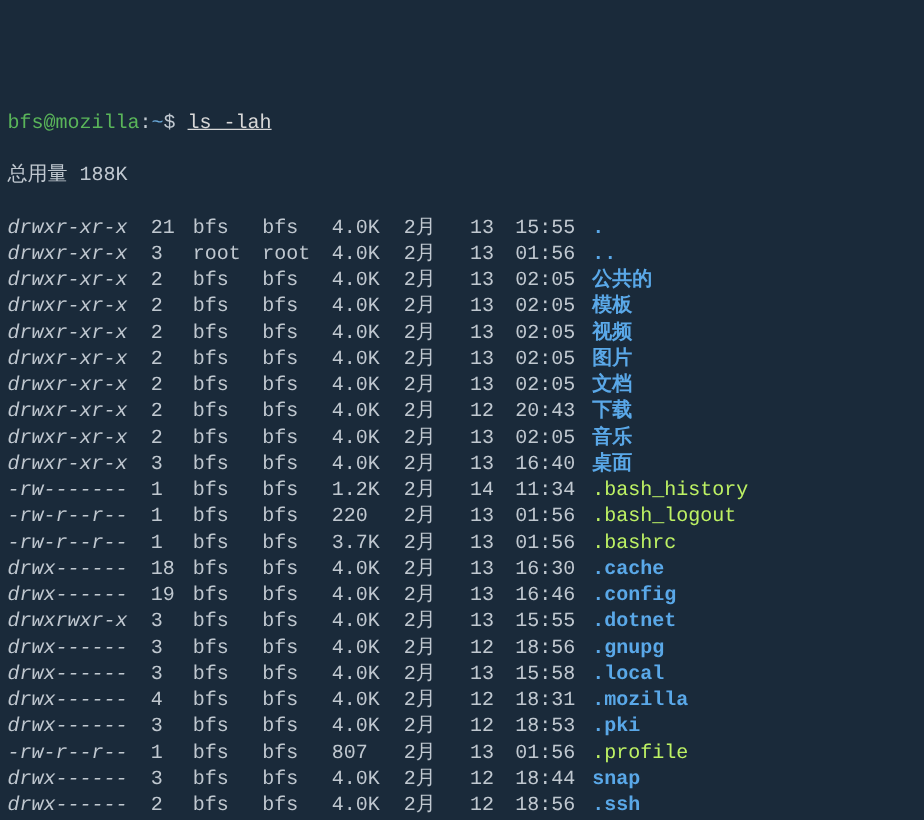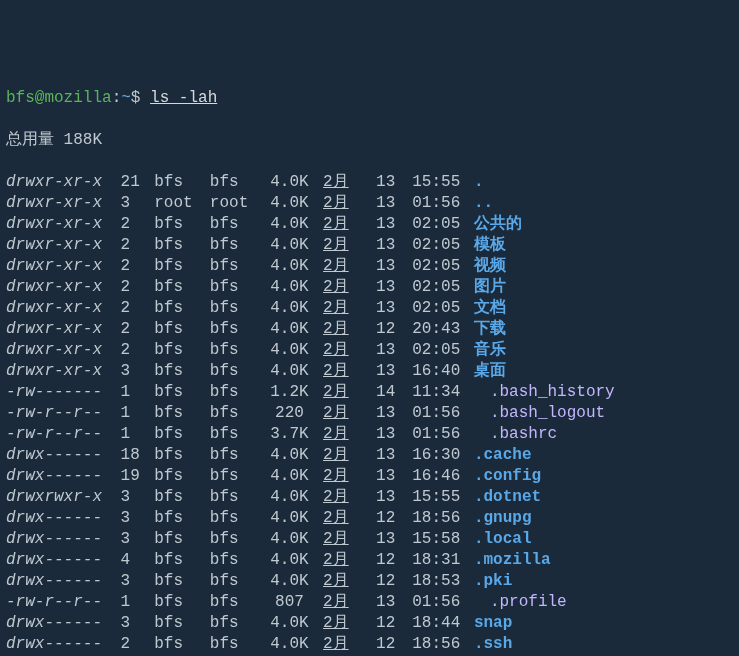--- a/index.html
+++ b/index.html
@@ -12,28 +12,28 @@
       padding: 4px 6px;
       width: 739px;
       overflow: hidden;
       white-space: pre;
     }
     .prompt-user { color: #5ab55a; }
     .prompt-path { color: #6aa8d8; }
     .prompt-symbol { color: #c0c8d0; }
     .cmd { color: #d8d8d8; text-decoration: underline; }
     .dir { color: #5aa8e8; font-weight: bold; }
-    .file { color: #c4b5fd; margin-left: 16px; }
+    .file { color: #bef264; }
     .row { display: block; }
     .perms { display: inline-block; width: 105px; font-style: italic; }
     .links { display: inline-block; width: 24px; text-align: left; }
     .owner { display: inline-block; width: 46px; }
     .group { display: inline-block; width: 46px; }
-    .size  { display: inline-block; width: 48px; text-align: center; }
-    .month { display: inline-block; width: 36px; text-decoration: underline; }
+    .size  { display: inline-block; width: 48px; text-align: left; }
+    .month { display: inline-block; width: 36px; }
     .day   { display: inline-block; width: 34px; text-align: center; }
     .time  { display: inline-block; width: 52px; }
     .name  { display: inline; }
   </style>
 </head>
 <body>
 
 
 
 <div class="row"><span class="prompt-user">bfs@mozilla</span><span>:</span><span class="prompt-path">~</span><span class="prompt-symbol">$ </span><span class="cmd">ls -lah</span></div>

